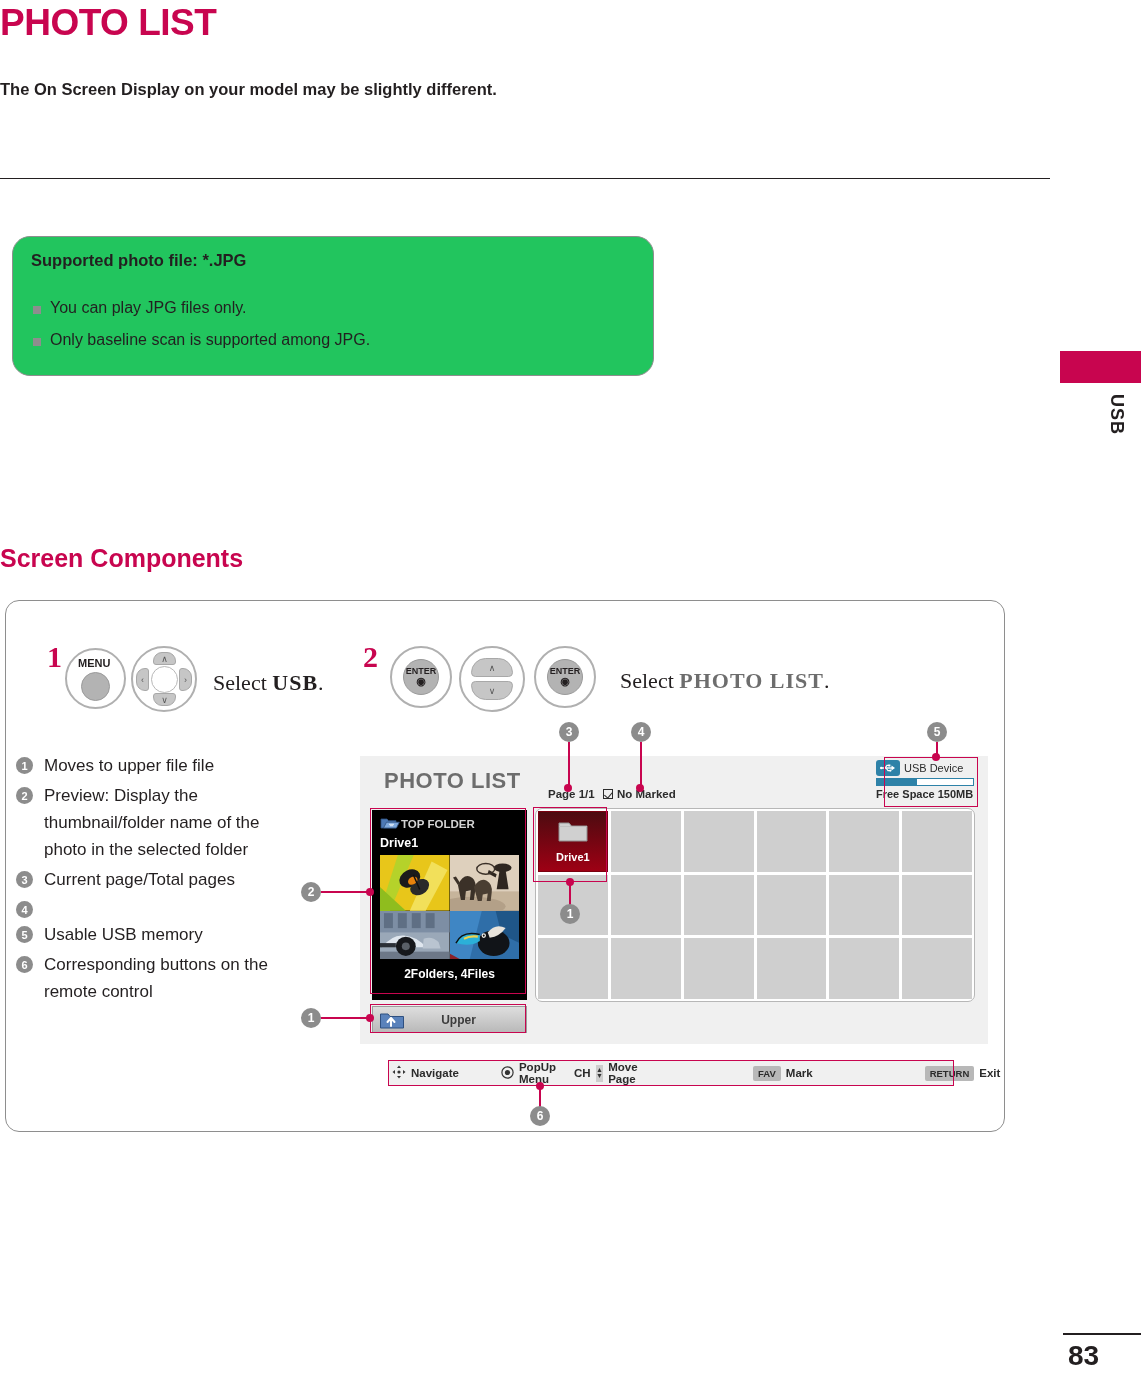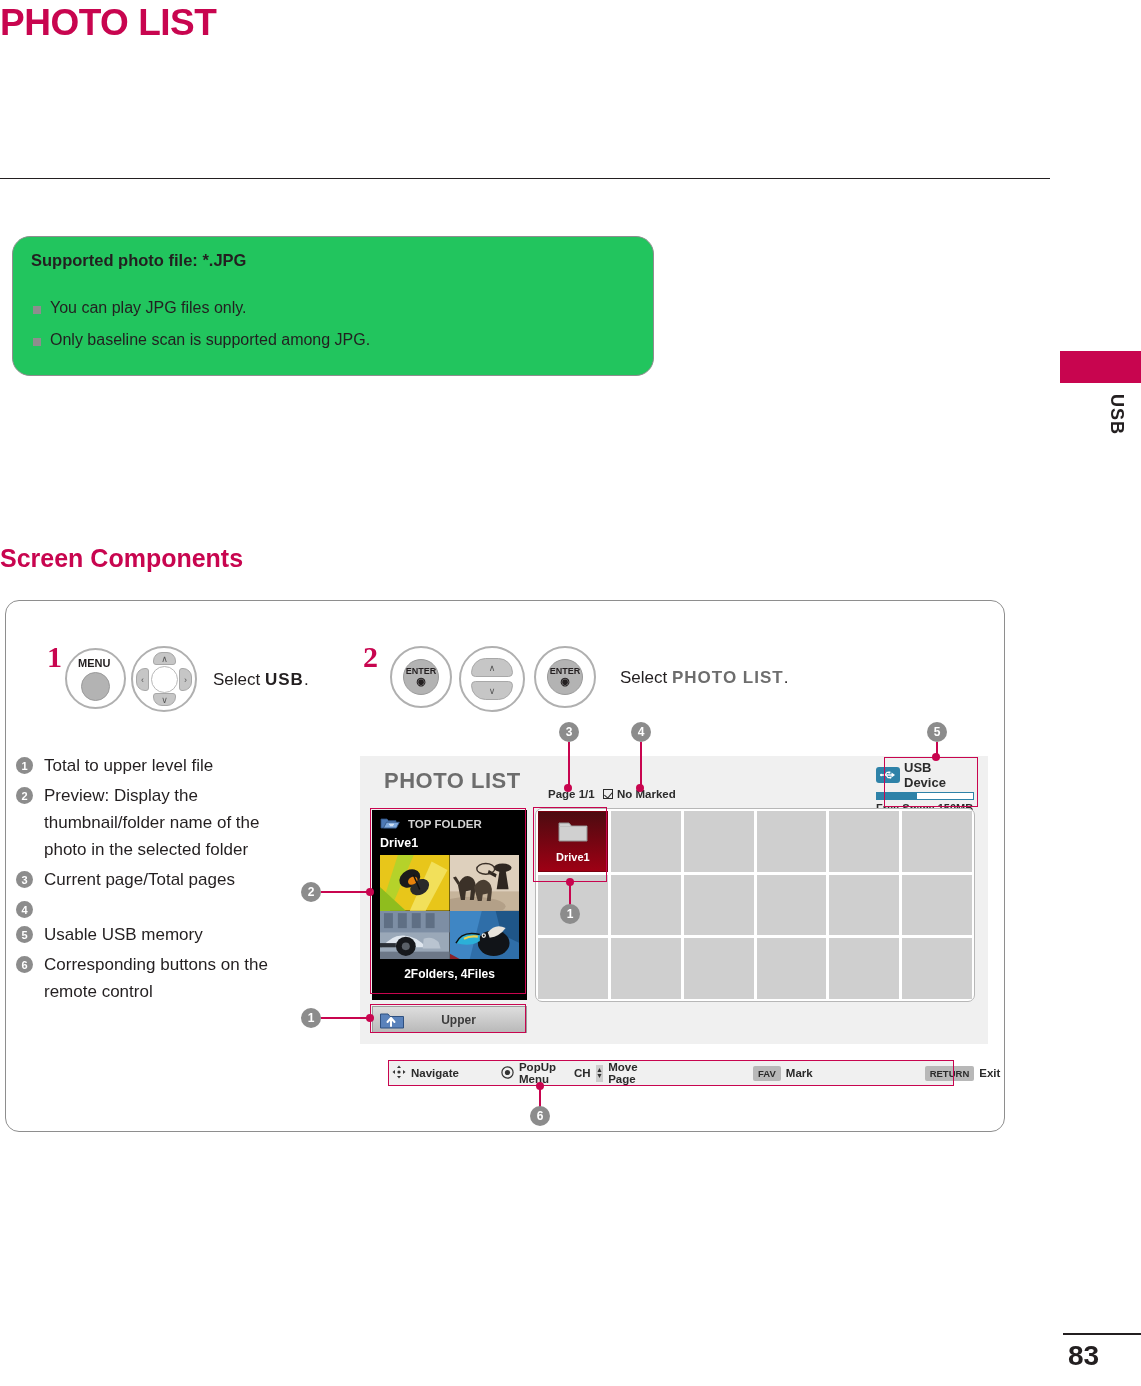--- a/index.html
+++ b/index.html
@@ -95,21 +95,21 @@
   }
   .rm-label-menu {
     position: absolute; font-size: 11px; font-weight: bold; color: #231f20;
   }
   .dpad-seg {
     position: absolute; background: #c6c6c6; border: 1px solid #a8a8a8;
     display: flex; align-items: center; justify-content: center;
     font-size: 9px; color: #555;
   }
   .select-txt {
-    position: absolute; font-size: 17px; color: #231f20;
+    position: absolute; font-size: 22px; color: #231f20; font-family: Liberation Serif, serif;
   }
   .select-txt b { font-weight: bold; letter-spacing: 1px; }
 
   
   #legend { position: absolute; left: 16px; top: 752px; width: 330px; }
   .lg-row { display: flex; align-items: flex-start; margin-bottom: 3px; }
   .lg-bullet {
     width: 17px; height: 17px; border-radius: 50%;
     background: #8c8c8c; color: #fff;
     font-size: 11px; font-weight: bold;
@@ -152,40 +152,40 @@
   #usb-widget {
     position: absolute; right: 12px; top: 4px;
     width: 100px;
   }
   #usb-row { display: flex; align-items: center; gap: 4px; }
   #usb-icon {
     width: 24px; height: 16px; background: #2e82a8;
     border-radius: 3px; position: relative; flex: none;
     display: flex; align-items: center; justify-content: center;
   }
-  #usb-name { font-size: 13px; font-weight: bold; color: #2b2b2b; }
+  #usb-name { font-size: 11px; font-weight: normal; color: #2b2b2b; }
   #usb-bar {
     margin-top: 2px; width: 98px; height: 8px;
     border: 1px solid #2e82a8; background: #fff;
   }
   #usb-bar-fill { height: 100%; background: #2e82a8; }
   #usb-free {
     margin-top: 2px; font-size: 11px; font-weight: bold; color: #2b2b2b;
     white-space: nowrap;
   }
 
   
   #preview {
     position: absolute; left: 12px; top: 54px;
     width: 155px; height: 190px;
     background: #000;
   }
   #pv-topfolder {
     position: absolute; left: 8px; top: 6px;
-    display: flex; align-items: center; gap: 8px;
+    display: flex; align-items: center; gap: 1px;
     font-size: 11.5px; font-weight: bold; color: #d4d4d4;
   }
   #pv-drive {
     position: absolute; left: 8px; top: 26px;
     font-size: 12.5px; font-weight: bold; color: #fff;
   }
   #pv-thumbs {
     position: absolute; left: 8px; top: 45px;
     width: 139px; height: 104px;
     display: grid; grid-template-columns: 1fr 1fr; grid-template-rows: 1fr 1fr;
@@ -282,20 +282,21 @@
     position: absolute; left: 1068px; top: 1340px;
     font-size: 28px; font-weight: bold; color: #231f20;
   }
 </style>
 </head>
 <body>
 
 <div id="page-title">PHOTO LIST</div>
 
 <div id="intro">
+  <div>The On Screen Display on your model may be slightly different.</div>
 </div>
 
 <div id="rule-top"></div>
 
 <div id="support-box">
   <div id="support-title">Supported photo file: *.JPG</div>
   <div class="support-li" style="top:62px;">
     <span class="sq"></span>
     <span>You can play JPG files only.</span>
   </div>
@@ -347,21 +348,21 @@
   <span style="font-size:11px;">◉</span>
 </div>
 
 <div class="select-txt" style="left:620px; top:668px;">
   <span>Select </span><b style="color:#6d6d6d;">PHOTO LIST</b><span>.</span>
 </div>
 
 <div id="legend">
   <div class="lg-row">
     <span class="lg-bullet">1</span>
-    <span class="lg-text">Total to upper level file</span>
+    <span class="lg-text">Moves to upper file file</span>
   </div>
   <div class="lg-row">
     <span class="lg-bullet">2</span>
     <span class="lg-text" style="max-width:245px;">Preview: Display the thumbnail/folder name of the photo in the selected folder</span>
   </div>
   <div class="lg-row">
     <span class="lg-bullet">3</span>
     <span class="lg-text">Current page/Total pages</span>
   </div>
   <div class="lg-row">

